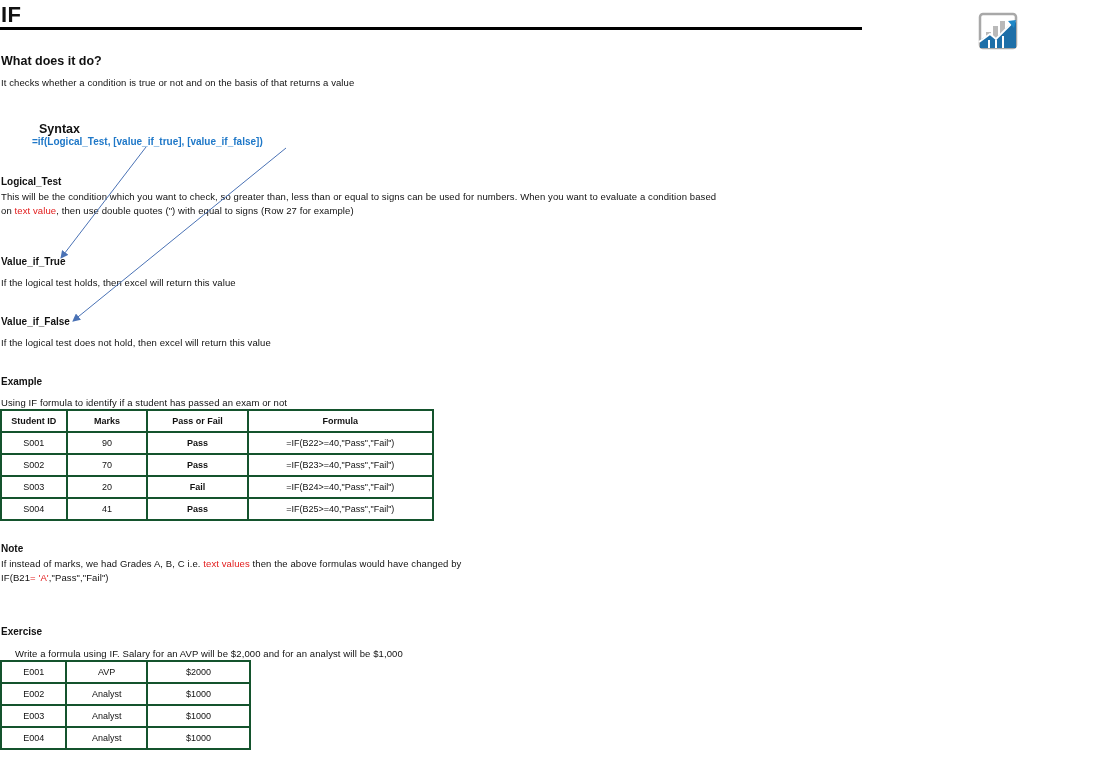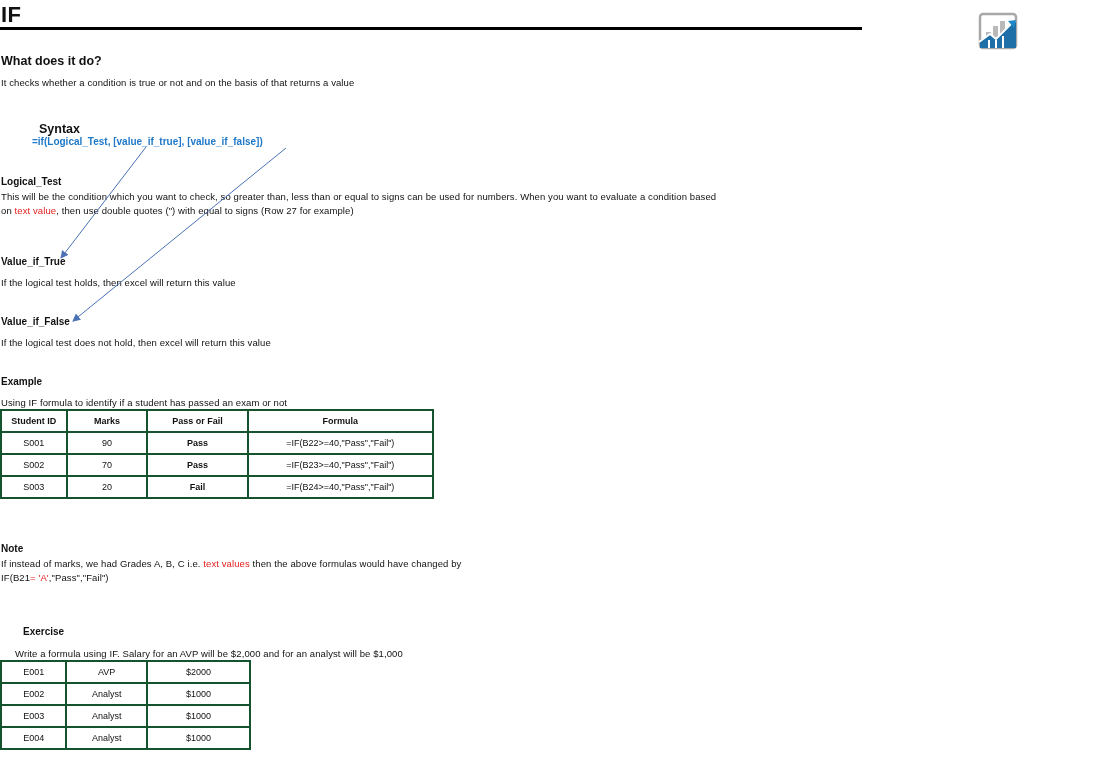--- a/index.html
+++ b/index.html
@@ -83,28 +83,34 @@
     <td>70</td>
     <td class="bold">Pass</td>
     <td>=IF(B23&gt;=40,"Pass","Fail")</td>
   </tr>
   <tr>
     <td>S003</td>
     <td>20</td>
     <td class="bold">Fail</td>
     <td>=IF(B24&gt;=40,"Pass","Fail")</td>
   </tr>
+  <tr>
+    <td>S004</td>
+    <td>41</td>
+    <td class="bold">Pass</td>
+    <td>=IF(B25&gt;=40,"Pass","Fail")</td>
+  </tr>
 </tbody>
   </table>
 
 <div class="abs h3" style="left:1px; top:543px;">Note</div>
 <div class="abs txt" style="left:1px; top:558px;"><span>If instead of marks, we had Grades A, B, C i.e. </span><span class="red">text values</span><span> then the above formulas would have changed by</span></div>
 <div class="abs txt" style="left:1px; top:572px;"><span>IF(B21</span><span class="red">= 'A'</span><span>,"Pass","Fail")</span></div>
 
-<div class="abs h3" style="left:1px; top:626px;padding-left:22px;">Exercise</div>
+<div class="abs h3" style="left:1px; top:626px;">Exercise</div>
 <div class="abs txt" style="left:15px; top:648px;">Write a formula using IF. Salary for an AVP will be $2,000 and for an analyst will be $1,000</div>
 
 <table class="grid" style="left:0; top:660px; width:251px;">
   <colgroup>
       <col style="width:66px">
       <col style="width:81px">
       <col style="width:104px">
     </colgroup>
   <tbody>
   <tr>

